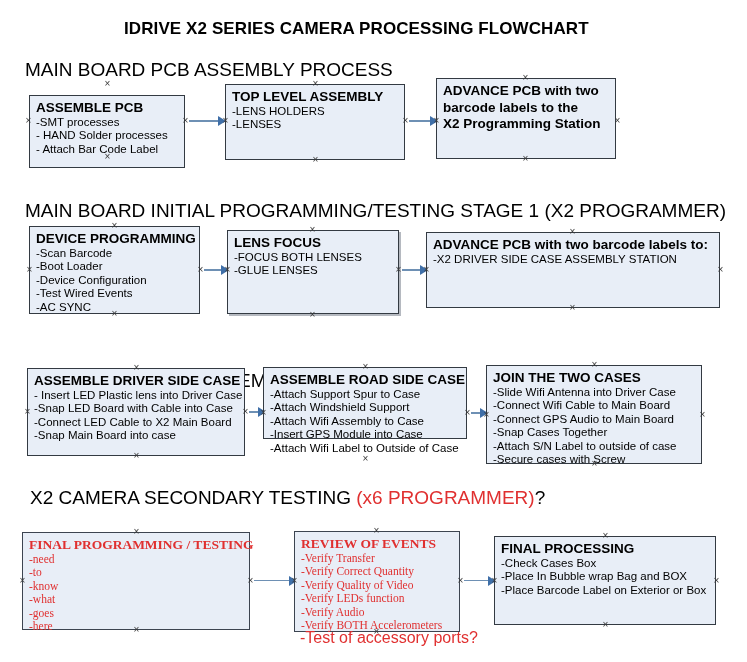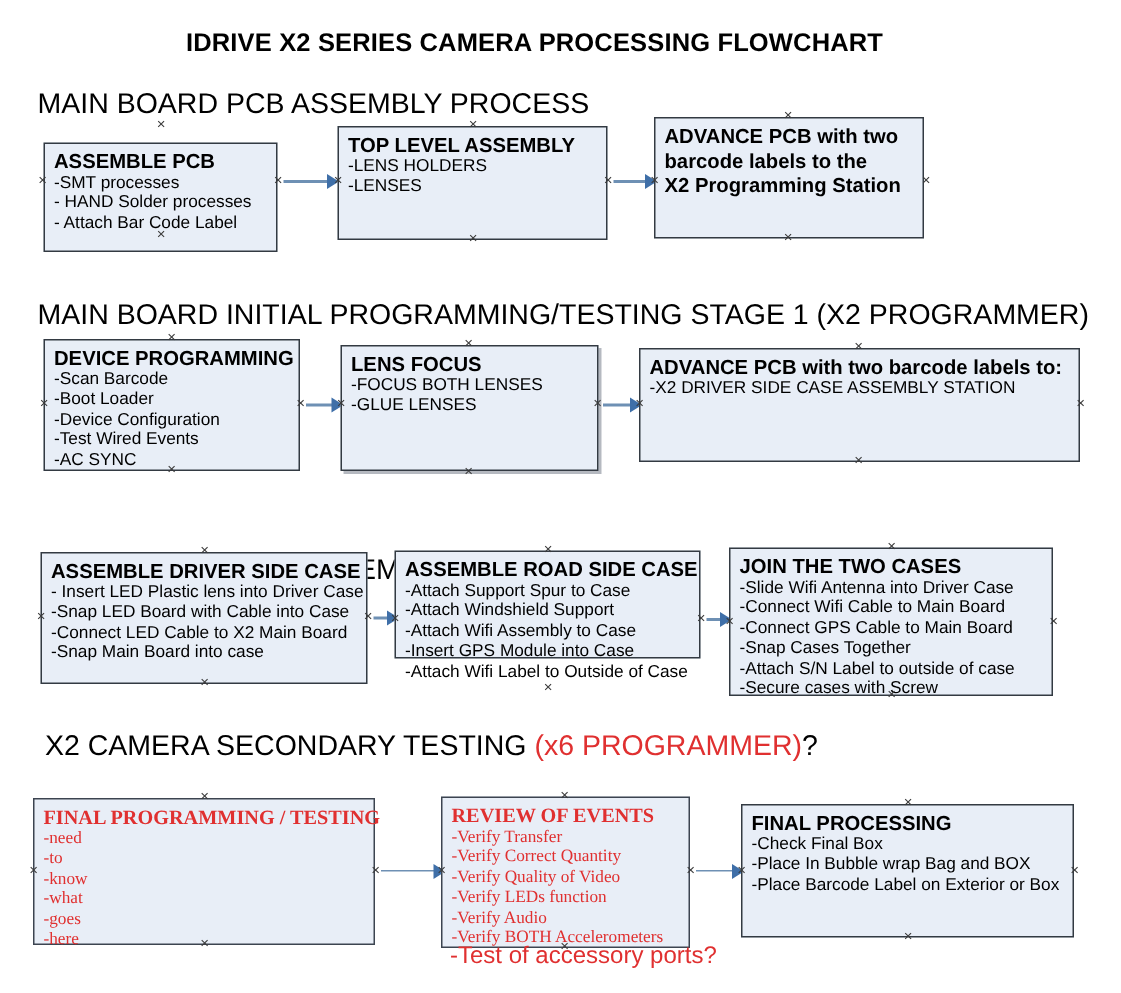--- a/index.html
+++ b/index.html
@@ -255,21 +255,21 @@
   <div class="handle" style="left:463px; top:408px;"></div>
 
   <div class="conn" style="left:471px; top:412px; width:13px;"></div>
   <div class="conn-head" style="left:480px; top:408px;"></div>
 
   <div class="pbox" style="left:486px; top:365px; width:216px; height:99px;">
     <div class="pbox-inner">
       <div class="pbox-head">JOIN THE TWO CASES</div>
       <div class="pbox-line">-Slide Wifi Antenna into Driver Case</div>
       <div class="pbox-line">-Connect Wifi Cable to Main Board</div>
-      <div class="pbox-line">-Connect GPS Cable to Main Board</div>
+      <div class="pbox-line">-Connect GPS Audio to Main Board</div>
       <div class="pbox-line">-Snap Cases Together</div>
       <div class="pbox-line">-Attach S/N Label to outside of case</div>
       <div class="pbox-line">-Secure cases with Screw</div>
     </div>
   </div>
   <div class="handle" style="left:482px; top:410px;"></div>
   <div class="handle" style="left:590px; top:360px;"></div>
   <div class="handle" style="left:590px; top:459px;"></div>
   <div class="handle" style="left:698px; top:410px;"></div>
 
@@ -311,21 +311,21 @@
   <div class="handle" style="left:372px; top:526px;"></div>
   <div class="handle" style="left:372px; top:627px;"></div>
   <div class="handle" style="left:456px; top:576px;"></div>
 
   <div class="conn" style="left:464px; top:580px; width:27px; height:1px;"></div>
   <div class="conn-head" style="left:488px; top:576px;"></div>
 
   <div class="pbox" style="left:494px; top:536px; width:222px; height:89px;">
     <div class="pbox-inner">
       <div class="pbox-head">FINAL PROCESSING</div>
-      <div class="pbox-line">-Check Final Box</div>
+      <div class="pbox-line">-Check Cases Box</div>
       <div class="pbox-line">-Place In Bubble wrap Bag and BOX</div>
       <div class="pbox-line">-Place Barcode Label on Exterior or Box</div>
     </div>
   </div>
   <div class="handle" style="left:490px; top:576px;"></div>
   <div class="handle" style="left:601px; top:531px;"></div>
   <div class="handle" style="left:601px; top:620px;"></div>
   <div class="handle" style="left:712px; top:576px;"></div>
 
 </div>

